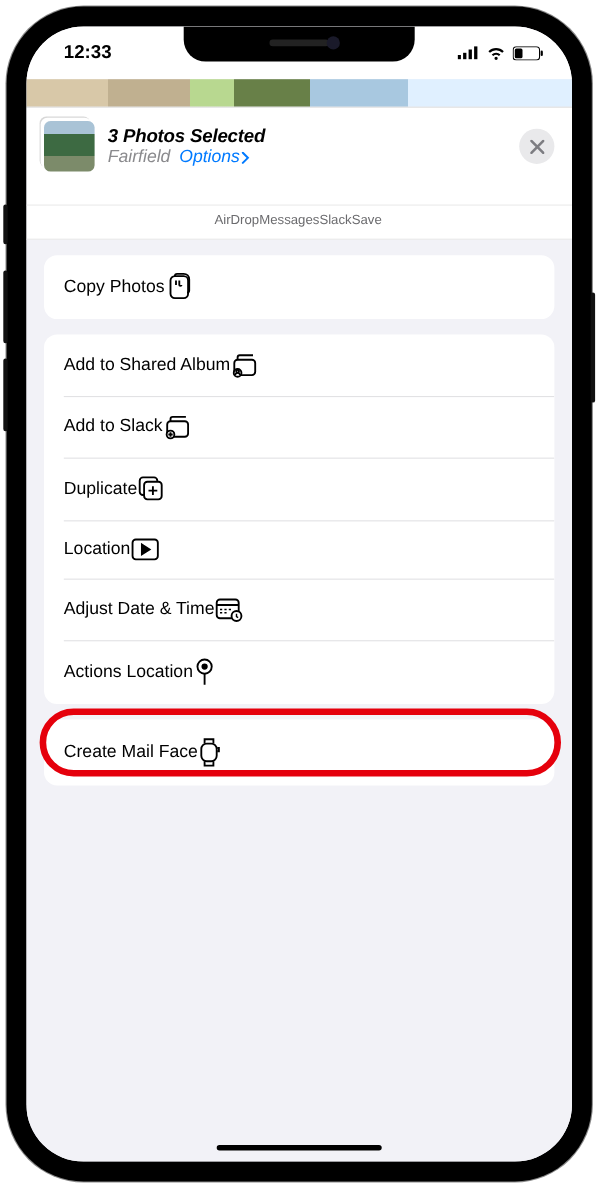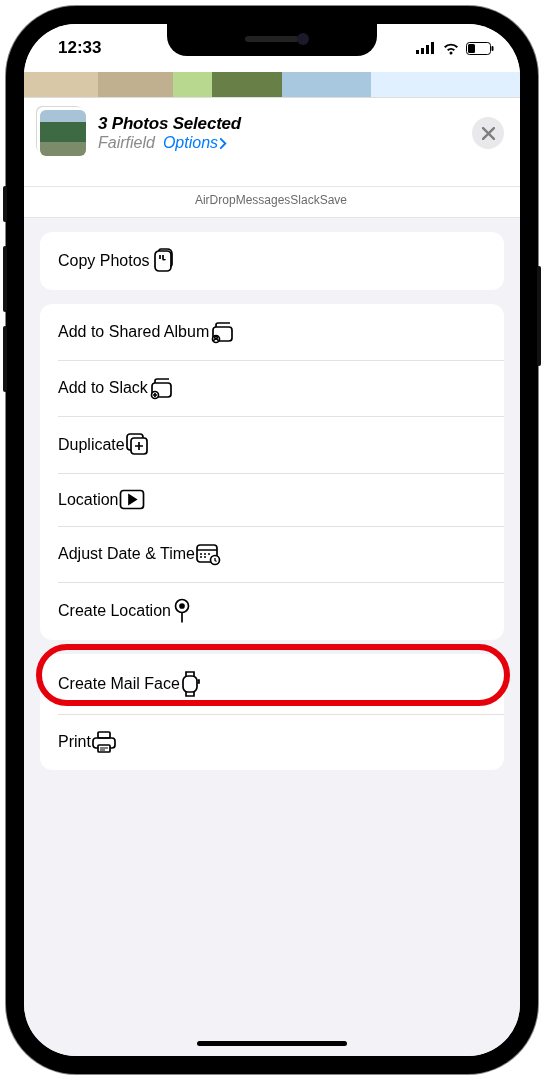--- a/index.html
+++ b/index.html
@@ -279,46 +279,37 @@
           <span>Adjust Date &amp; Time</span>
           <svg width="26" height="24" viewBox="0 0 26 24" stroke="#000" fill="none" stroke-width="1.7">
               <rect x="2" y="3" width="20" height="17" rx="3"></rect>
               <path d="M2 8h20"></path>
               <path d="M5 12h2M9 12h2M13 12h2M5 15h2M9 15h2" stroke-width="1.4"></path>
               <circle cx="20" cy="18" r="4.5" fill="#fff"></circle>
               <path d="M20 16v2.5l1.5 1" stroke-width="1.3"></path>
             </svg>
         </div>
         <div class="row">
-          <span>Create Location</span>
+          <span>Actions Location</span>
           <svg width="22" height="26" viewBox="0 0 22 26" stroke="#000" fill="none" stroke-width="1.7">
               <circle cx="11" cy="8" r="6.5"></circle>
               <circle cx="11" cy="8" r="2" fill="#000"></circle>
               <path d="M11 14.5v10"></path>
             </svg>
         </div>
       </div>
 
       <div class="group">
         <div class="row">
           <span>Create Mail Face</span>
           <svg width="20" height="28" viewBox="0 0 20 28" stroke="#000" fill="none" stroke-width="1.7">
               <rect x="3" y="6" width="14" height="16" rx="5"></rect>
               <path d="M6 6V2h8v4M6 22v4h8v-4M17.5 10h1.5v3h-1.5"></path>
             </svg>
         </div>
-        <div class="row">
-          <span>Print</span>
-          <svg width="26" height="24" viewBox="0 0 26 24" stroke="#000" fill="none" stroke-width="1.7">
-              <rect x="2" y="8" width="22" height="10" rx="3"></rect>
-              <rect x="7" y="2" width="12" height="6" rx="1"></rect>
-              <rect x="7" y="15" width="12" height="7" rx="1" fill="#fff"></rect>
-              <path d="M9 18h8M9 20h5" stroke-width="1.2"></path>
-            </svg>
-        </div>
       </div>
 
 
       <div class="highlight-ring"></div>
     </div>
 
     <div class="home-indicator"></div>
   </div>
 </div>
 

